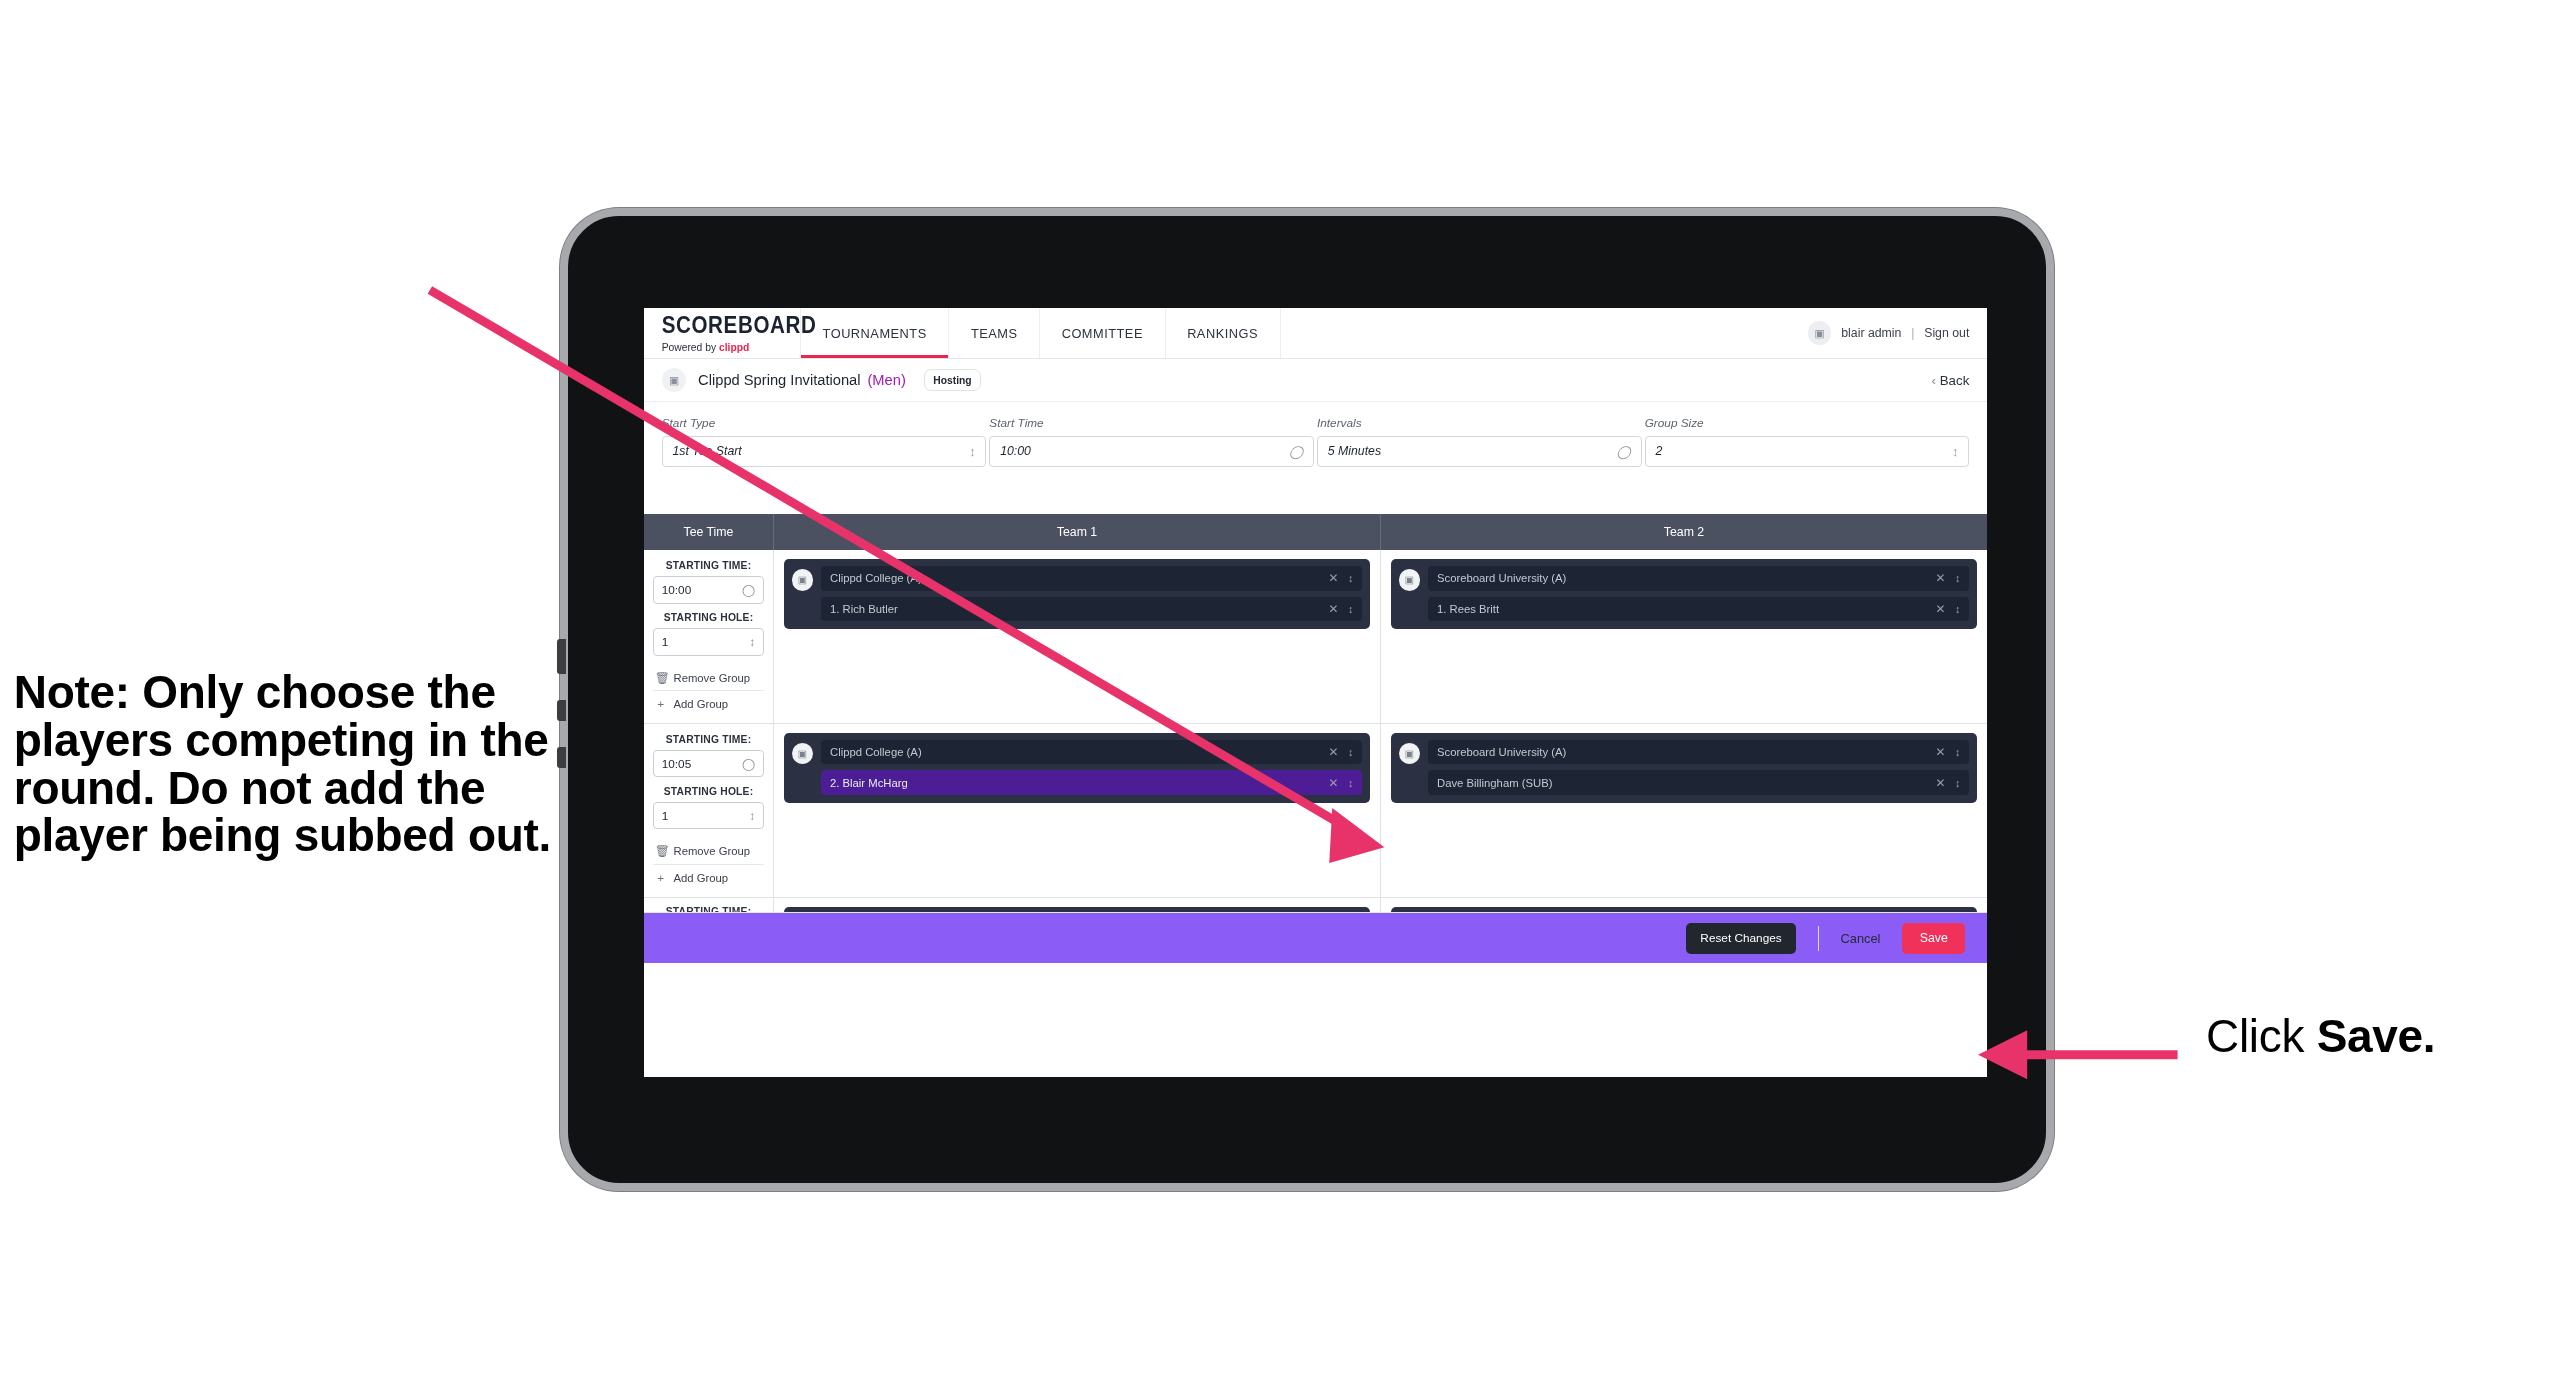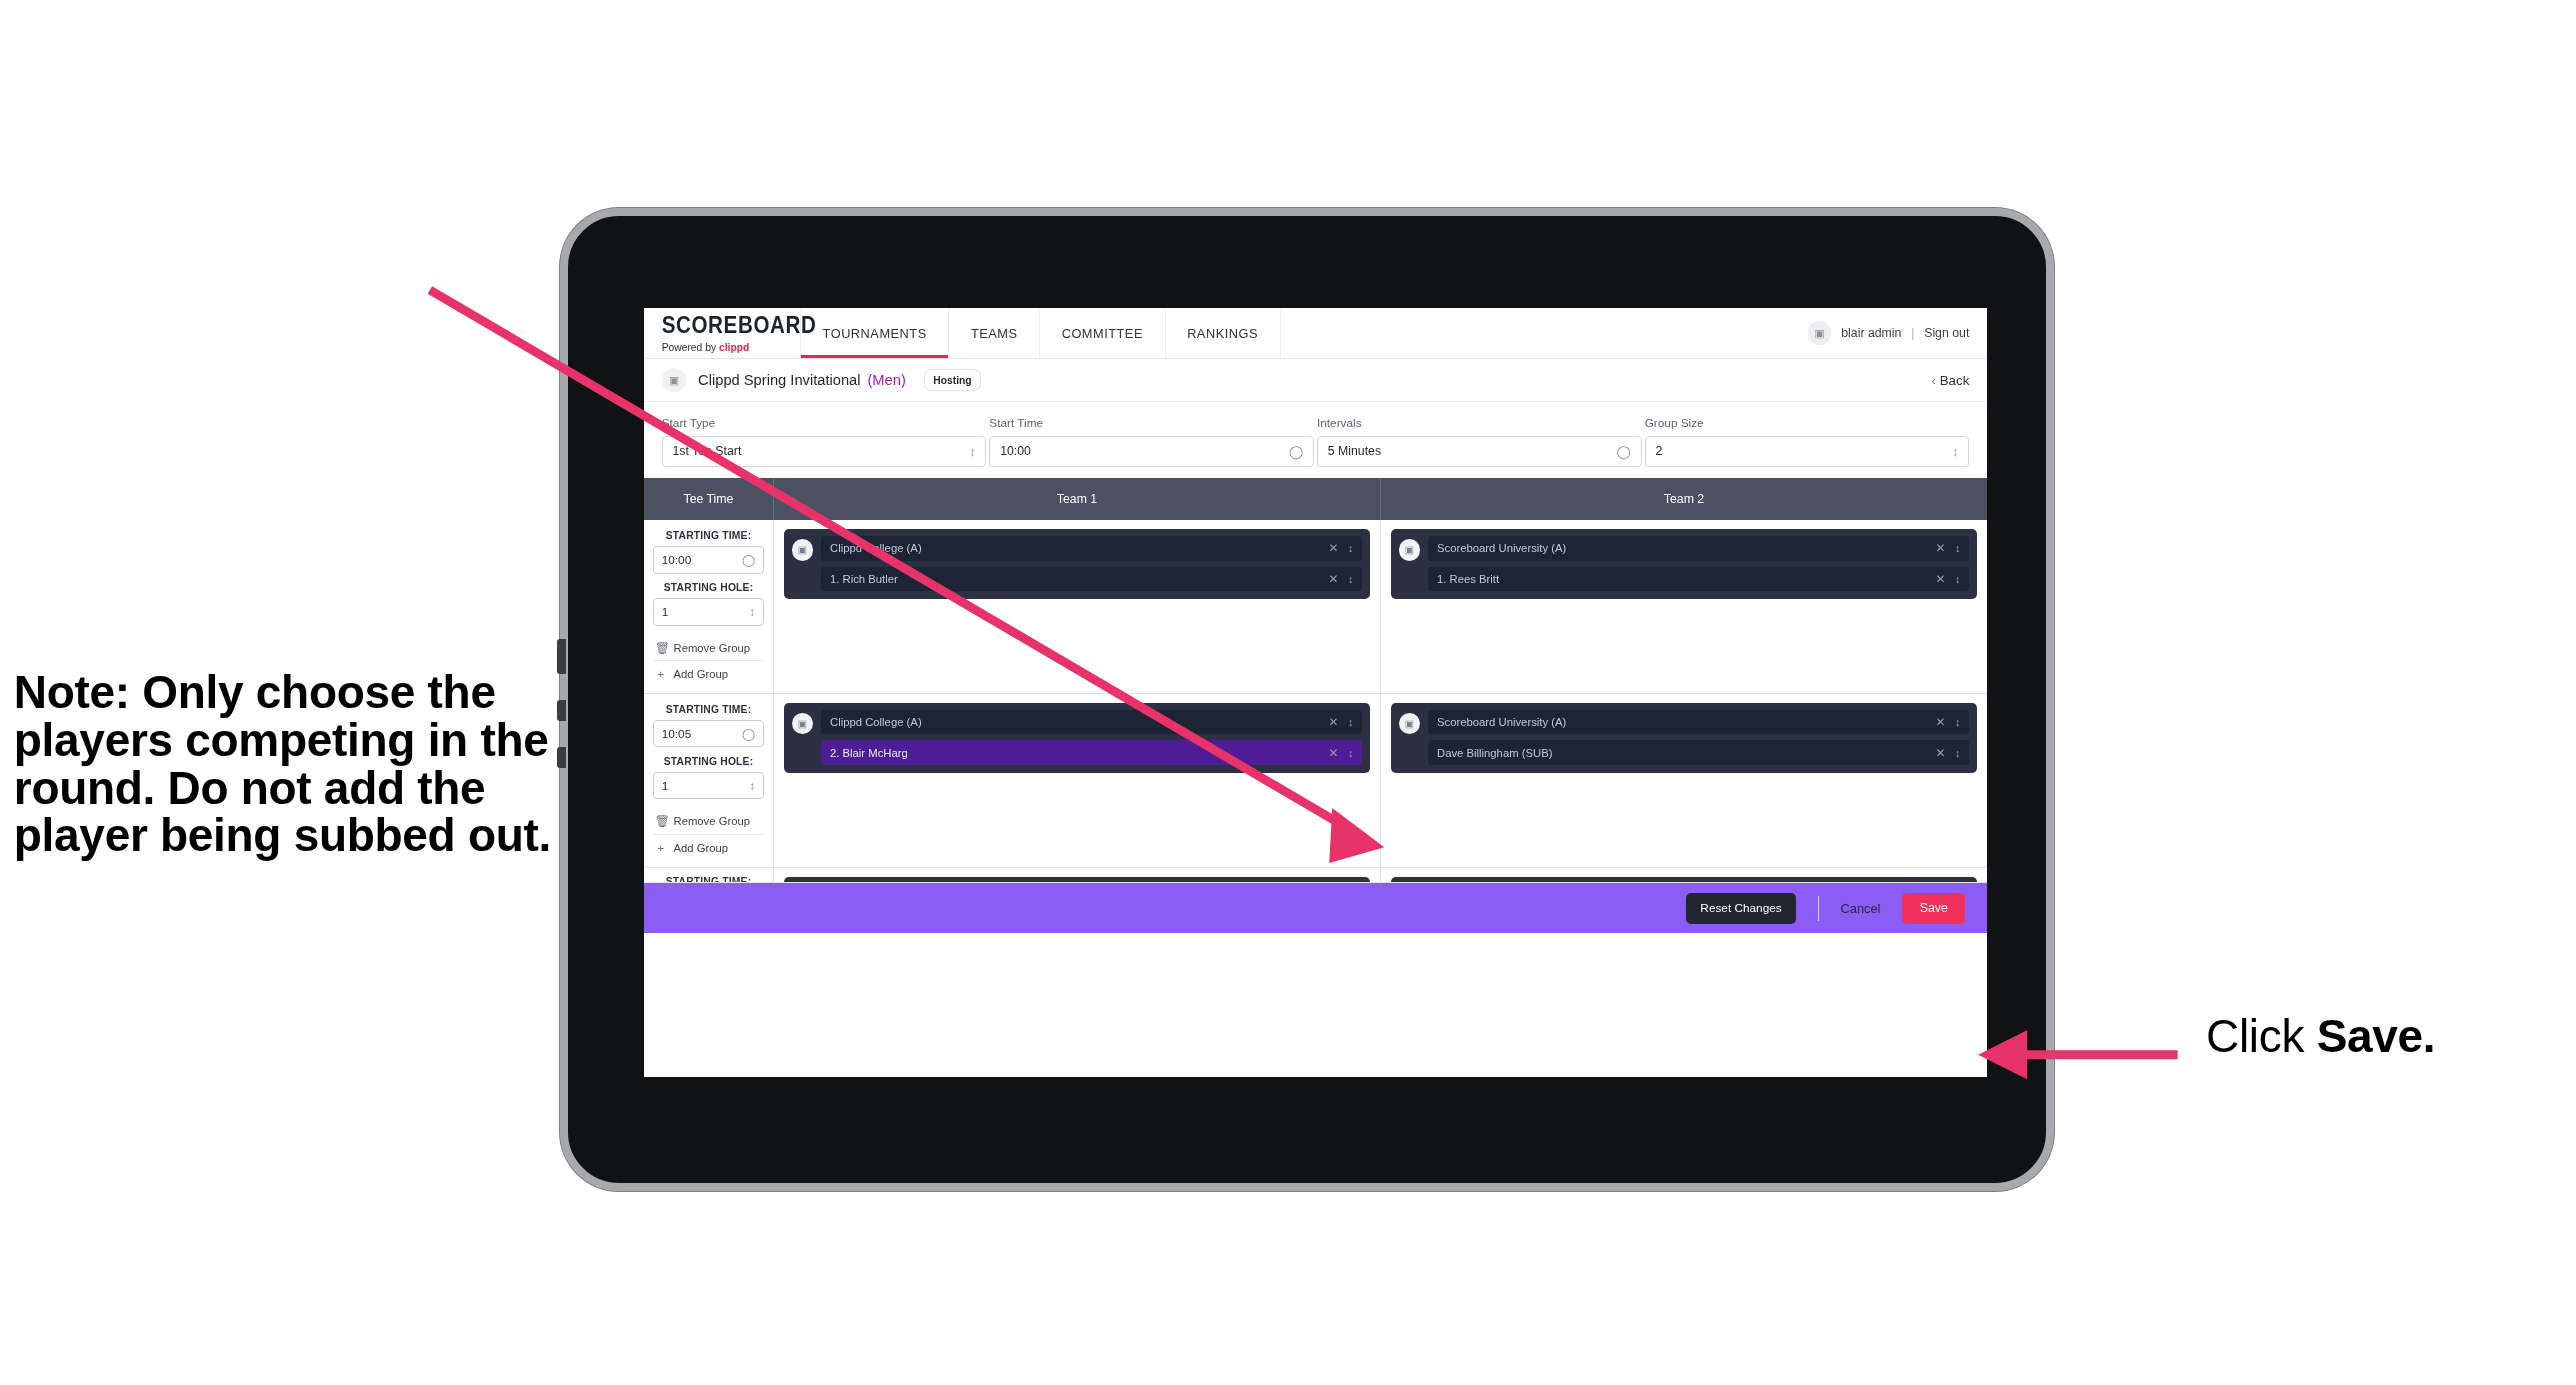--- a/index.html
+++ b/index.html
@@ -83,33 +83,33 @@
                display: flex; align-items: center; justify-content: center;
                font-size: 10.8px; color: #8a9099; margin-right: 11.8px; }
   #tour-name { font-size: 14.7px; color: #1d2330; }
   #tour-gender { font-size: 14.7px; color: #a21caf; margin-left: 6.9px; }
   #hosting-badge { margin-left: 17.7px; border: 1px solid #dfe2e6; border-radius: 7px;
                    padding: 4.9px 8.8px; font-size: 10.3px; font-weight: bold; color: #222733; }
   #back-btn { margin-left: auto; font-size: 13.3px; color: #2b3140; cursor: pointer; }
   #back-btn .chev { color: #7d838d; margin-right: 3.9px; }
 
   
-  #settings-row { display: flex; gap: 3px; padding: 13.8px 17.7px 11.8px 17.7px; background: #fff; }
+  #settings-row { display: flex; gap: 3px; padding: 13.8px 17.7px 11.8px 17.7px; background: #fff; font-style: italic; }
   .field { flex: 1; }
   .field-label { font-size: 11.8px; color: #5d636d; margin-bottom: 5.9px; }
   .field-box {
     height: 31px; border: 1px solid #d3d7dc; border-radius: 3.9px;
     display: flex; align-items: center; padding: 0 9.8px;
     font-size: 12.3px; color: #1d2330; background: #fff;
   }
   .field-box .val { flex: 1; }
   .field-box .icn { color: #8c9299; font-size: 12.8px; }
 
   
-  #thead { display: flex; background: #4b5161; height: 42px; }
+  #thead { display: flex; background: #4b5161; height: 36px; margin-top: 36px; }
   .th { display: flex; align-items: center; justify-content: center;
         color: #fff; font-size: 12.3px; }
   .th.tee { width: 130px; border-right: 1px solid #666c7c; }
   .th.t1 { flex: 1; border-right: 1px solid #666c7c; }
   .th.t2 { flex: 1; }
 
   
   #tbody { height: 362px; overflow: hidden; background: #fff; }
   .grp-row { display: flex; border-bottom: 1px solid #dfe2e6; }
   .grp-tee { width: 130px; border-right: 1px solid #dfe2e6;

